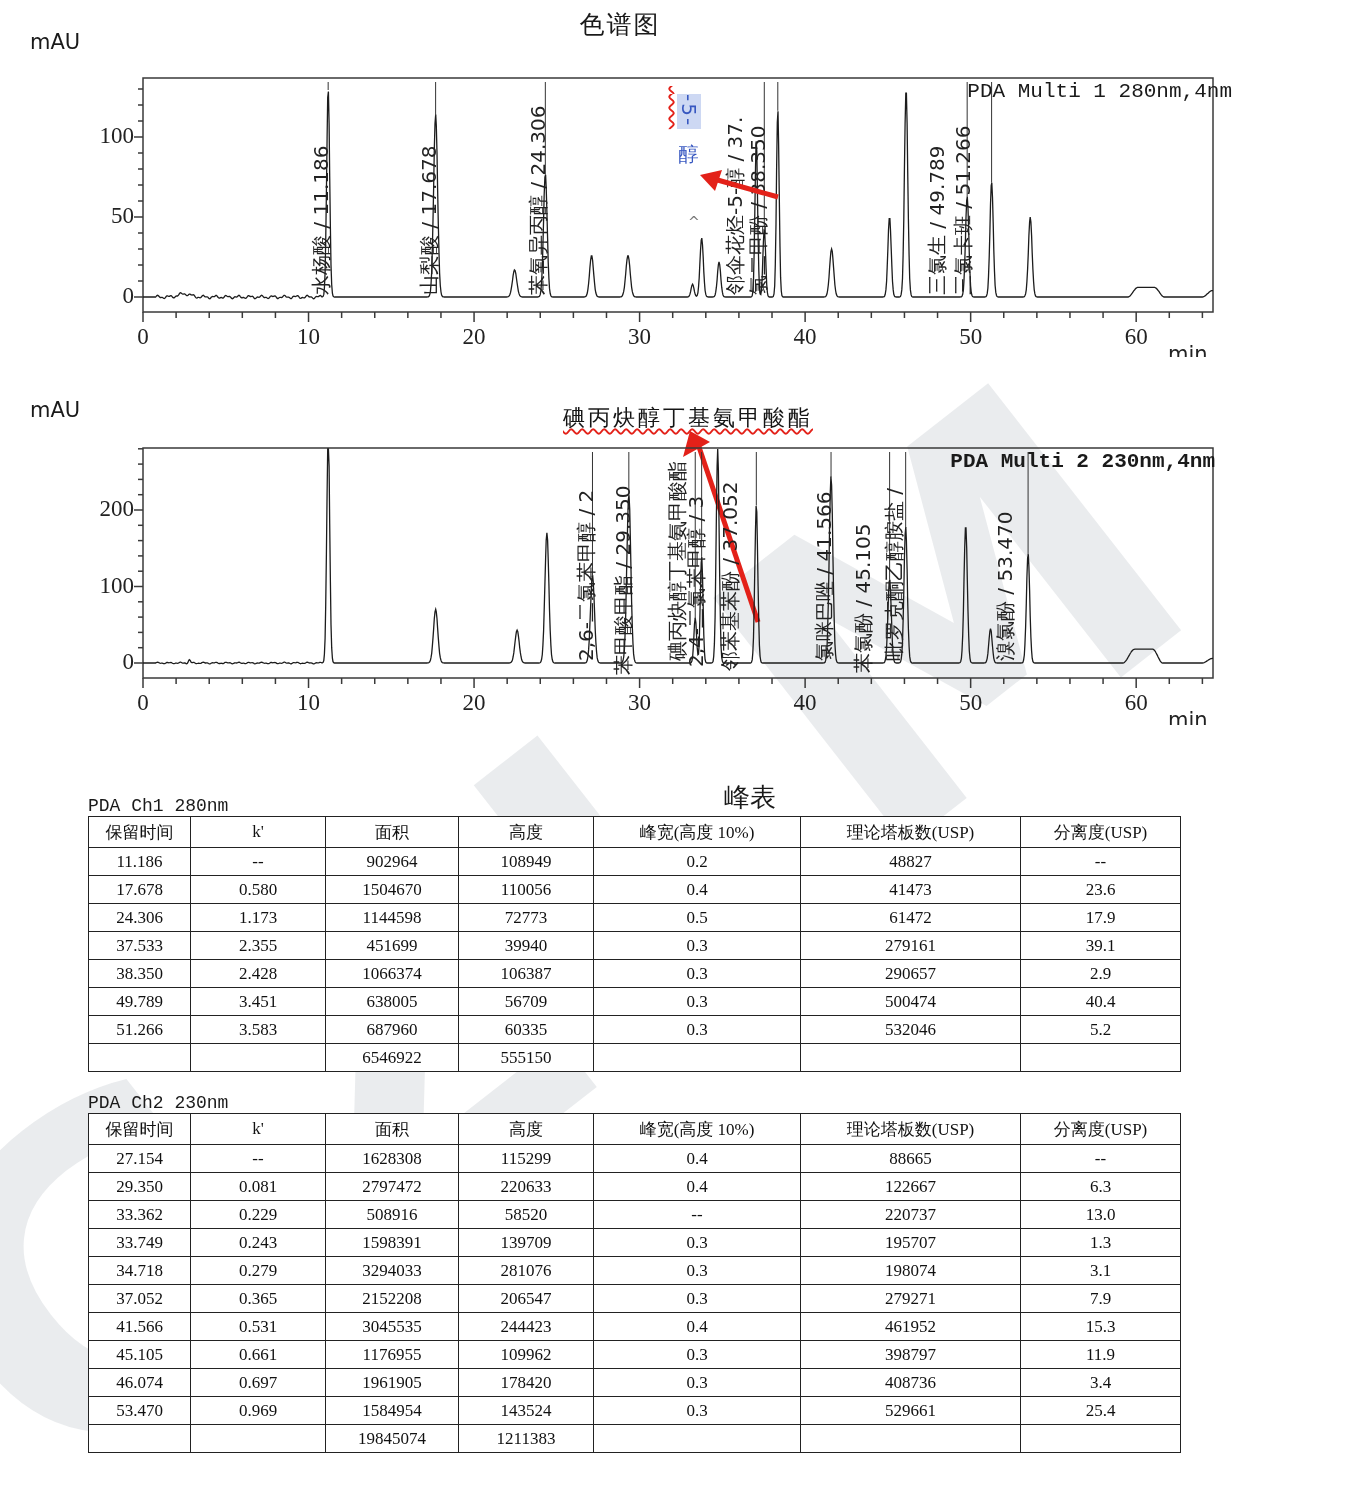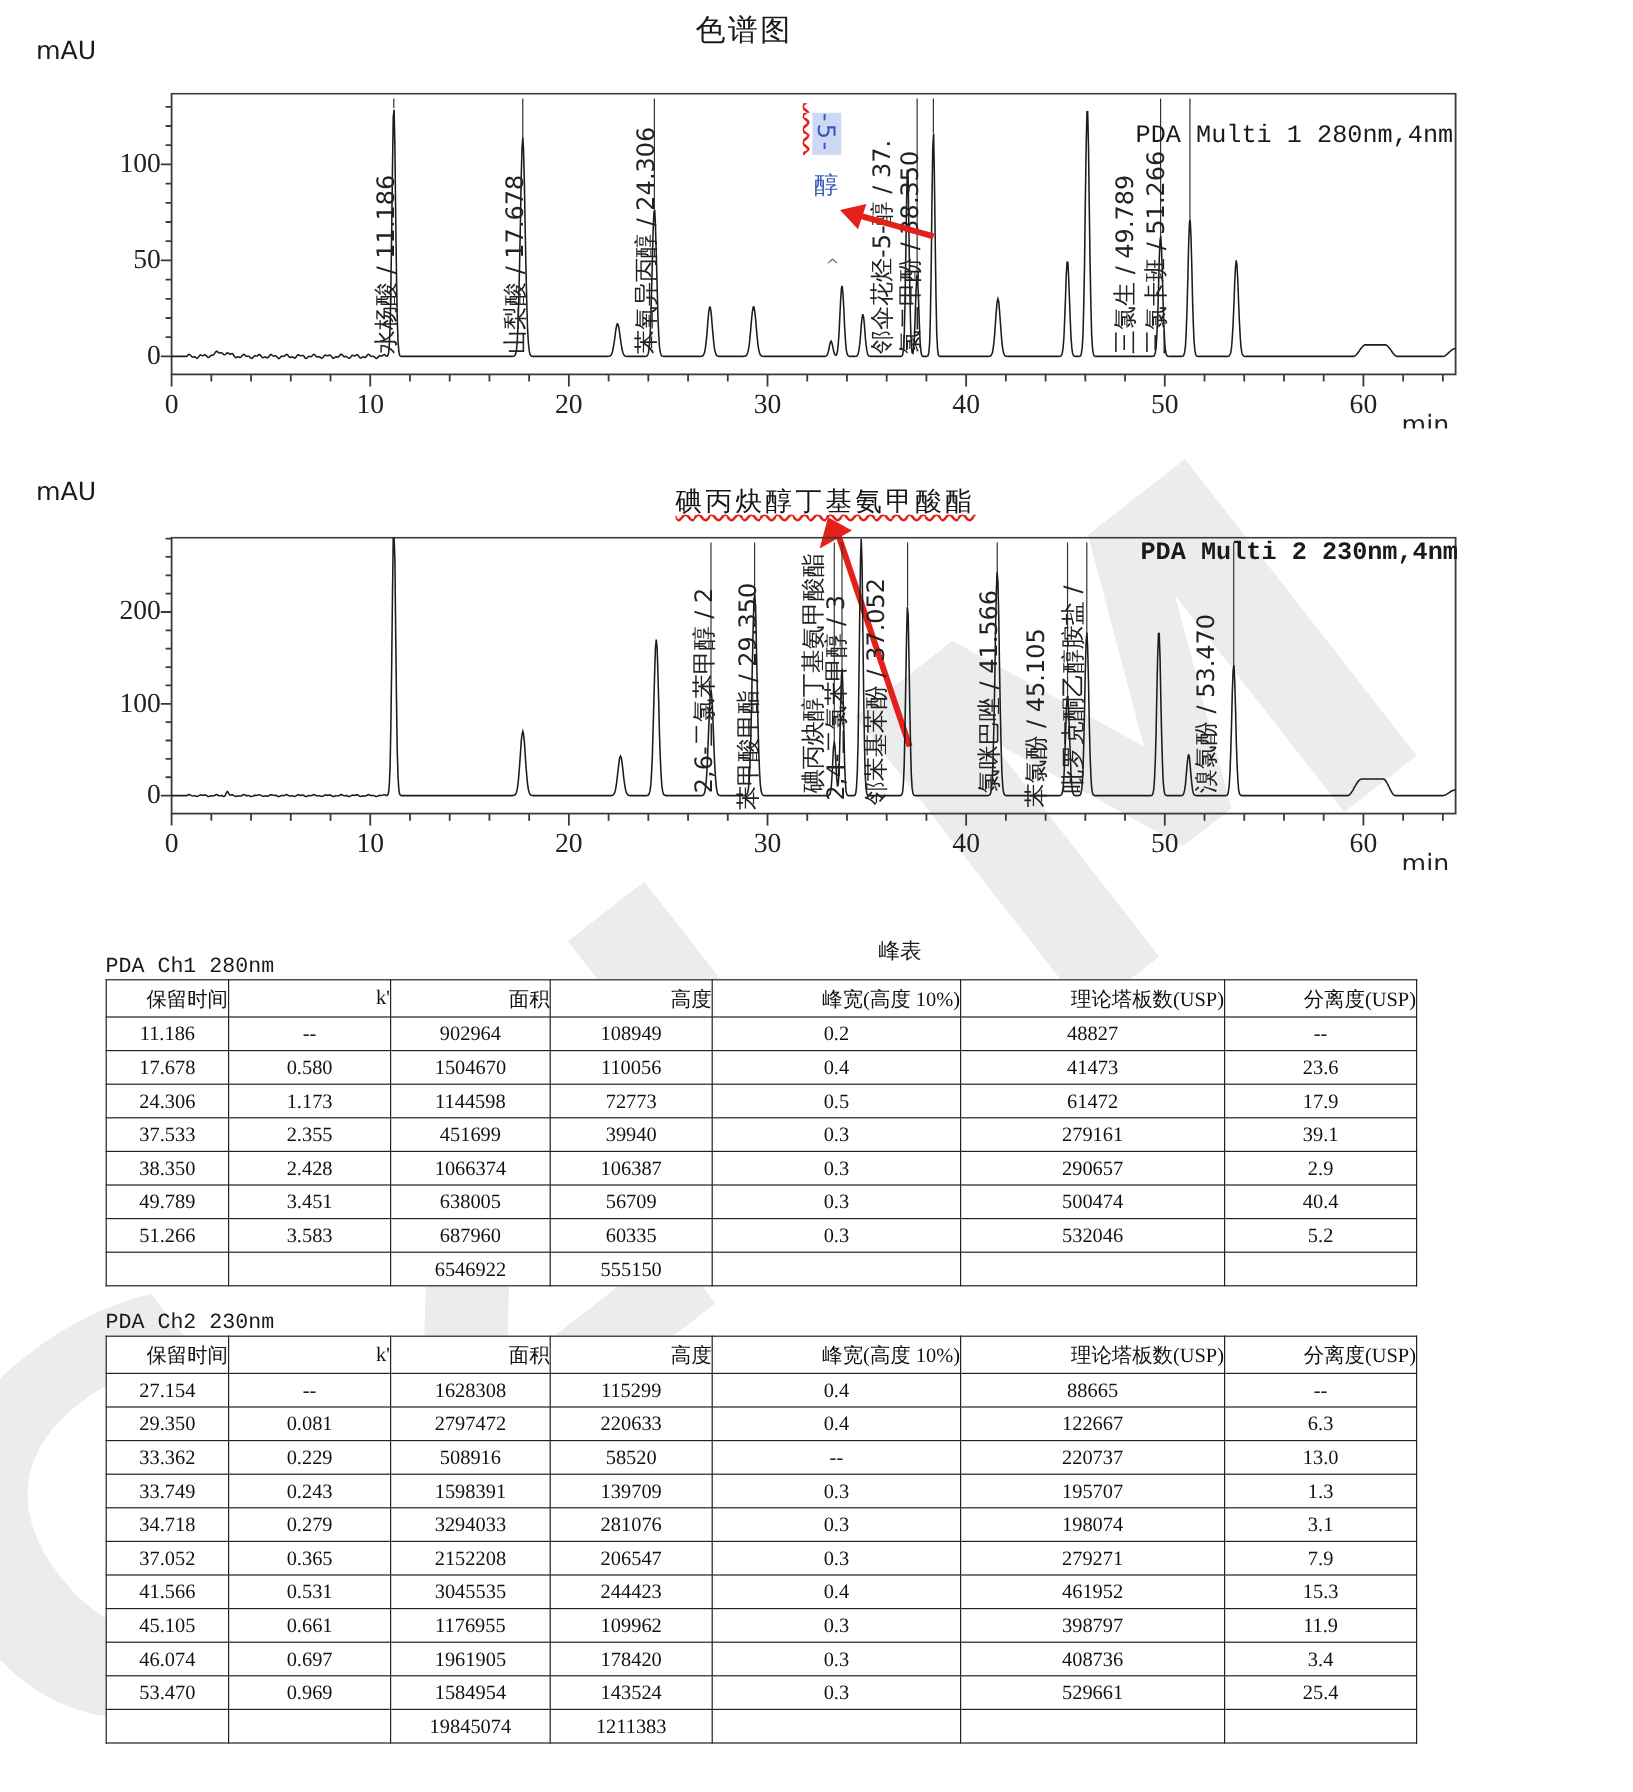--- a/index.html
+++ b/index.html
@@ -25,23 +25,23 @@
   .note{color:#151515;}
   .wavy{text-decoration:underline wavy #e32119 2px;text-underline-offset:3px;}
   #note-1{left:676px;top:86px;writing-mode:vertical-rl;font-size:20px;height:150px;
      letter-spacing:2px;}
   #note-1 .suffix{color:#3757c0;background:#cdd8f3;}
   #note-1-caret{left:688px;top:214px;font-size:14px;color:#777;}
   #note-2{left:563px;top:403px;font-size:22px;letter-spacing:3px;}
   table{border-collapse:collapse;background:#fff;
      font-family:"Liberation Serif","DejaVu Serif",serif;font-size:17px;color:#111;}
   td,th{border:1px solid #222;text-align:center;font-weight:normal;padding:0;}
-  th{height:30px;text-align:right;}  td{height:27px;}
+  th{height:30px;}  td{height:27px;}
   .tbl-caption{font-family:"Liberation Mono","DejaVu Sans Mono",monospace;font-size:18px;}
-  #peak-table-title{left:400px;top:780px;width:700px;text-align:center;font-size:18px;}
+  #peak-table-title{left:400px;top:780px;width:700px;text-align:center;font-size:26px;}
 </style>
 </head>
 <body>
 
 <div id="page">
 
   <div id="watermark">GZLM</div>
 
   <div id="main-title" class="z">色谱图</div>
 
@@ -117,21 +117,21 @@
       <div class="tick-label" style="left: 406.06px; top: 247px;">20</div>
       <div class="tick-label" style="left: 571.59px; top: 247px;">30</div>
       <div class="tick-label" style="left: 737.12px; top: 247px;">40</div>
       <div class="tick-label" style="left: 902.65px; top: 247px;">50</div>
       <div class="tick-label" style="left: 1068.18px; top: 247px;">60</div>
       <div class="ytick-label" style="left: 6px; top: 206px;">0</div>
       <div class="ytick-label" style="left: 6px; top: 126px;">50</div>
       <div class="ytick-label" style="left: 6px; top: 46px;">100</div>
       <div class="unit-x" style="left: 1100px; top: 265px;">min</div>
     </div>
-  <div class="z chart-title" style="left:926px;top:80px;margin-top:22px;">PDA Multi 1 280nm,4nm</div>
+  <div class="z chart-title" style="left:947px;top:80px;">PDA Multi 1 280nm,4nm</div>
 
   <div id="note-1" class="z note">
     <span class="wavy">邻伞花烃</span><span class="wavy suffix">-5-醇</span>
   </div>
   <div id="note-1-caret" class="z">^</div>
   <svg class="z" style="left:698px;top:165px;" width="85" height="40">
     <line x1="80" y1="32" x2="16" y2="14" stroke="#e32119" stroke-width="5"></line>
     <polygon points="2,10 24,5 17,26" fill="#e32119"></polygon>
   </svg>
 

